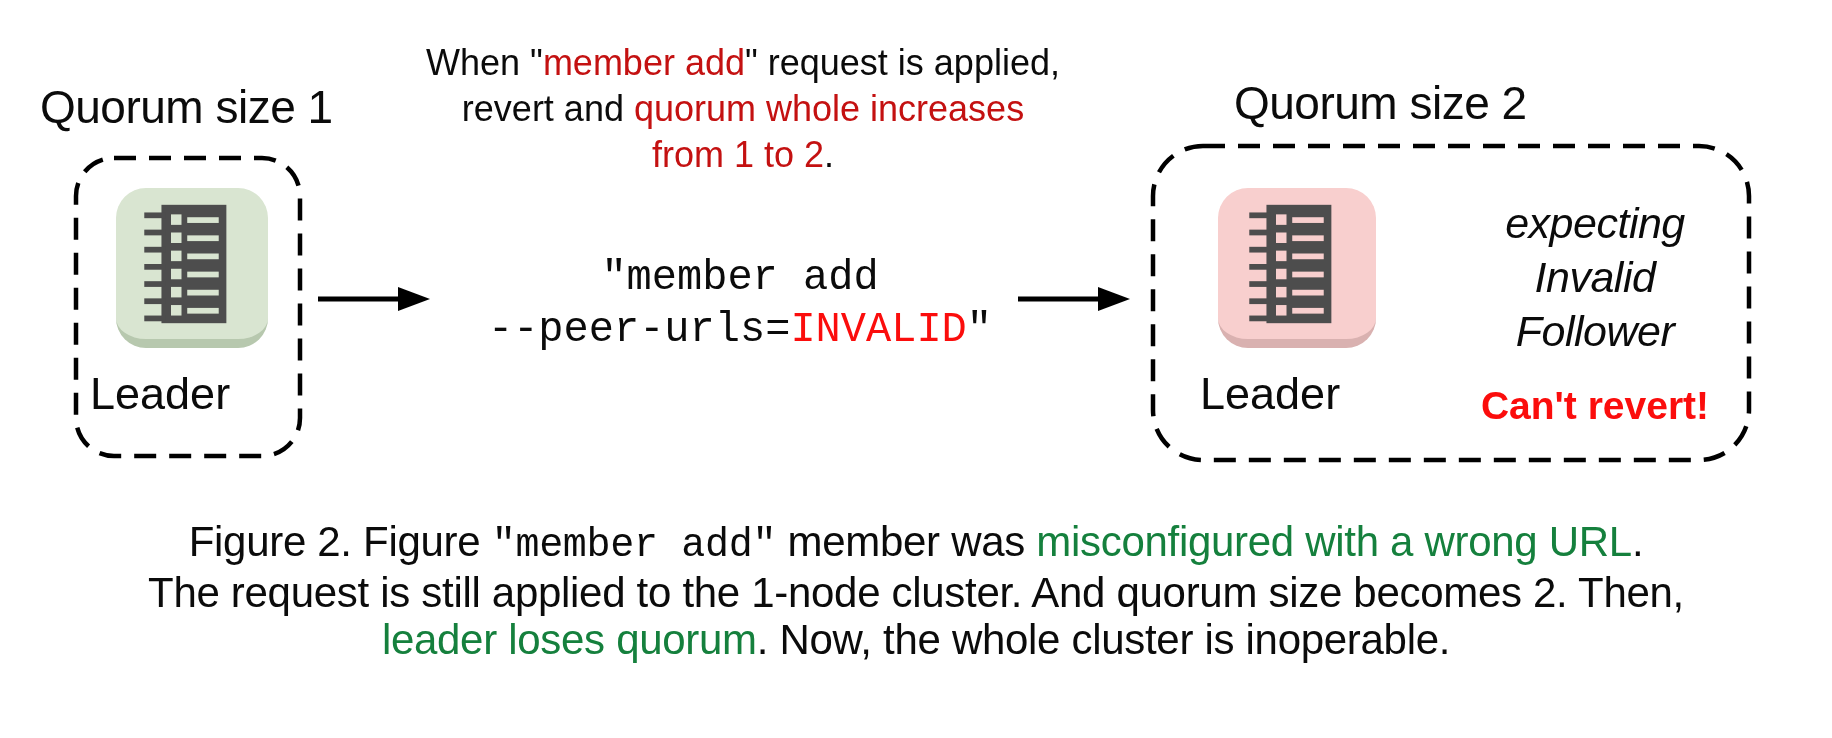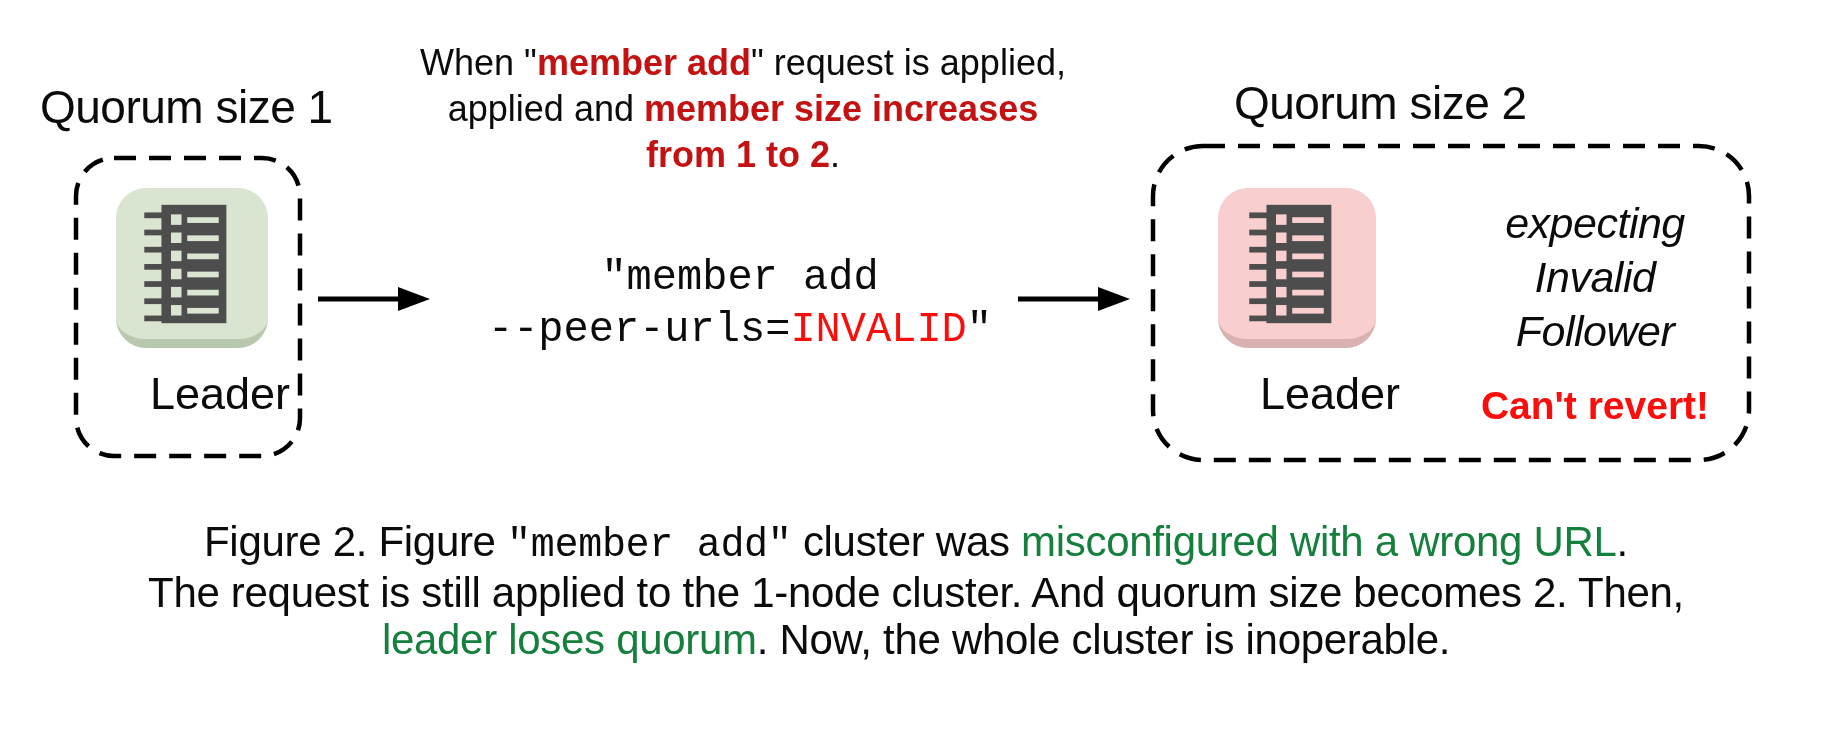--- a/index.html
+++ b/index.html
@@ -17,31 +17,31 @@
   .dash-box rect{fill:none;stroke:#000;stroke-width:4.5;stroke-dasharray:22 13;}
   
   .node{position:absolute;border-radius:30px;display:flex;align-items:center;justify-content:center;box-sizing:border-box;}
   .node1{left:116px;top:188px;width:152px;height:160px;background:#d9e5d1;border-bottom:9px solid #b7c8ae;}
   .node2{left:1218px;top:188px;width:158px;height:160px;background:#f8cfce;border-bottom:9px solid #d9b1b0;}
   .glyph{width:98px;height:126px;}
   .glyph .dark{fill:#4d4d4d;}
   .node1 .glyph .light{fill:#d9e5d1;}
   .node2 .glyph .light{fill:#f8cfce;}
   
-  .node-label{font-size:45px;text-align:right;width:200px;}
+  .node-label{font-size:45px;text-align:left;width:200px;}
   .label-left{left:90px;top:368px;}
   .label-right{left:1200px;top:368px;}
   
   .arrow{position:absolute;width:112px;height:32px;}
   .arrow rect,.arrow polygon{fill:#000;}
   .arrow1{left:318px;top:283px;}
   .arrow2{left:1018px;top:283px;}
   
   .annotation{left:418px;top:40px;width:650px;text-align:center;font-size:36px;line-height:46px;}
-  .annotation .em{color:#c41111;font-weight:bold;}
+  .annotation .em{color:#c41111;font-weight:normal;}
   
   .command{left:438px;top:252px;width:604px;text-align:center;
     font-family:"Liberation Mono",monospace;font-size:42px;line-height:52px;white-space:nowrap;}
   .command .invalid{color:#fb0d0c;}
   
   .expecting{left:1440px;top:196px;width:310px;text-align:center;font-style:italic;
     font-size:43px;line-height:54px;letter-spacing:-0.5px;}
   .warning{left:1440px;top:384px;width:310px;text-align:center;font-weight:bold;
     font-size:39px;color:#fb0d0c;white-space:nowrap;}
   
@@ -96,21 +96,21 @@
   <svg class="arrow arrow1" viewBox="0 0 112 32">
     <rect x="0" y="13.5" width="84" height="5"></rect>
     <polygon points="80,4 112,16 80,28"></polygon>
   </svg>
 
   <div class="abs annotation">
     <div>
       <span>When "</span><span class="em">member add</span><span>" request is applied,</span>
     </div>
     <div>
-      <span>applied and </span><span class="em">member size increases</span>
+      <span>revert and </span><span class="em">quorum whole increases</span>
     </div>
     <div>
       <span class="em">from 1 to 2</span><span>.</span>
     </div>
   </div>
 
   <div class="abs command">
     <div>"member add</div>
     <div>
       <span>--peer-urls=</span><span class="invalid">INVALID</span><span>"</span>
@@ -162,21 +162,21 @@
   <div class="abs expecting">
     <div>expecting</div>
     <div>Invalid</div>
     <div>Follower</div>
   </div>
 
   <div class="abs warning">Can't revert!</div>
 
   <div class="abs caption">
     <div class="cap-line">
-      <span class="ital">Figure 2.</span><span> Figure </span><span class="mono">"member add"</span><span> cluster was </span><span class="em">misconfigured with a wrong URL</span><span>.</span>
+      <span class="ital">Figure 2.</span><span> Figure </span><span class="mono">"member add"</span><span> member was </span><span class="em">misconfigured with a wrong URL</span><span>.</span>
     </div>
     <div class="cap-line">The request is still applied to the 1-node cluster. And quorum size becomes 2. Then,</div>
     <div class="cap-line">
       <span class="em">leader loses quorum</span><span>. Now, the whole cluster is inoperable.</span>
     </div>
   </div>
 
 </div>
 
 </body></html>

